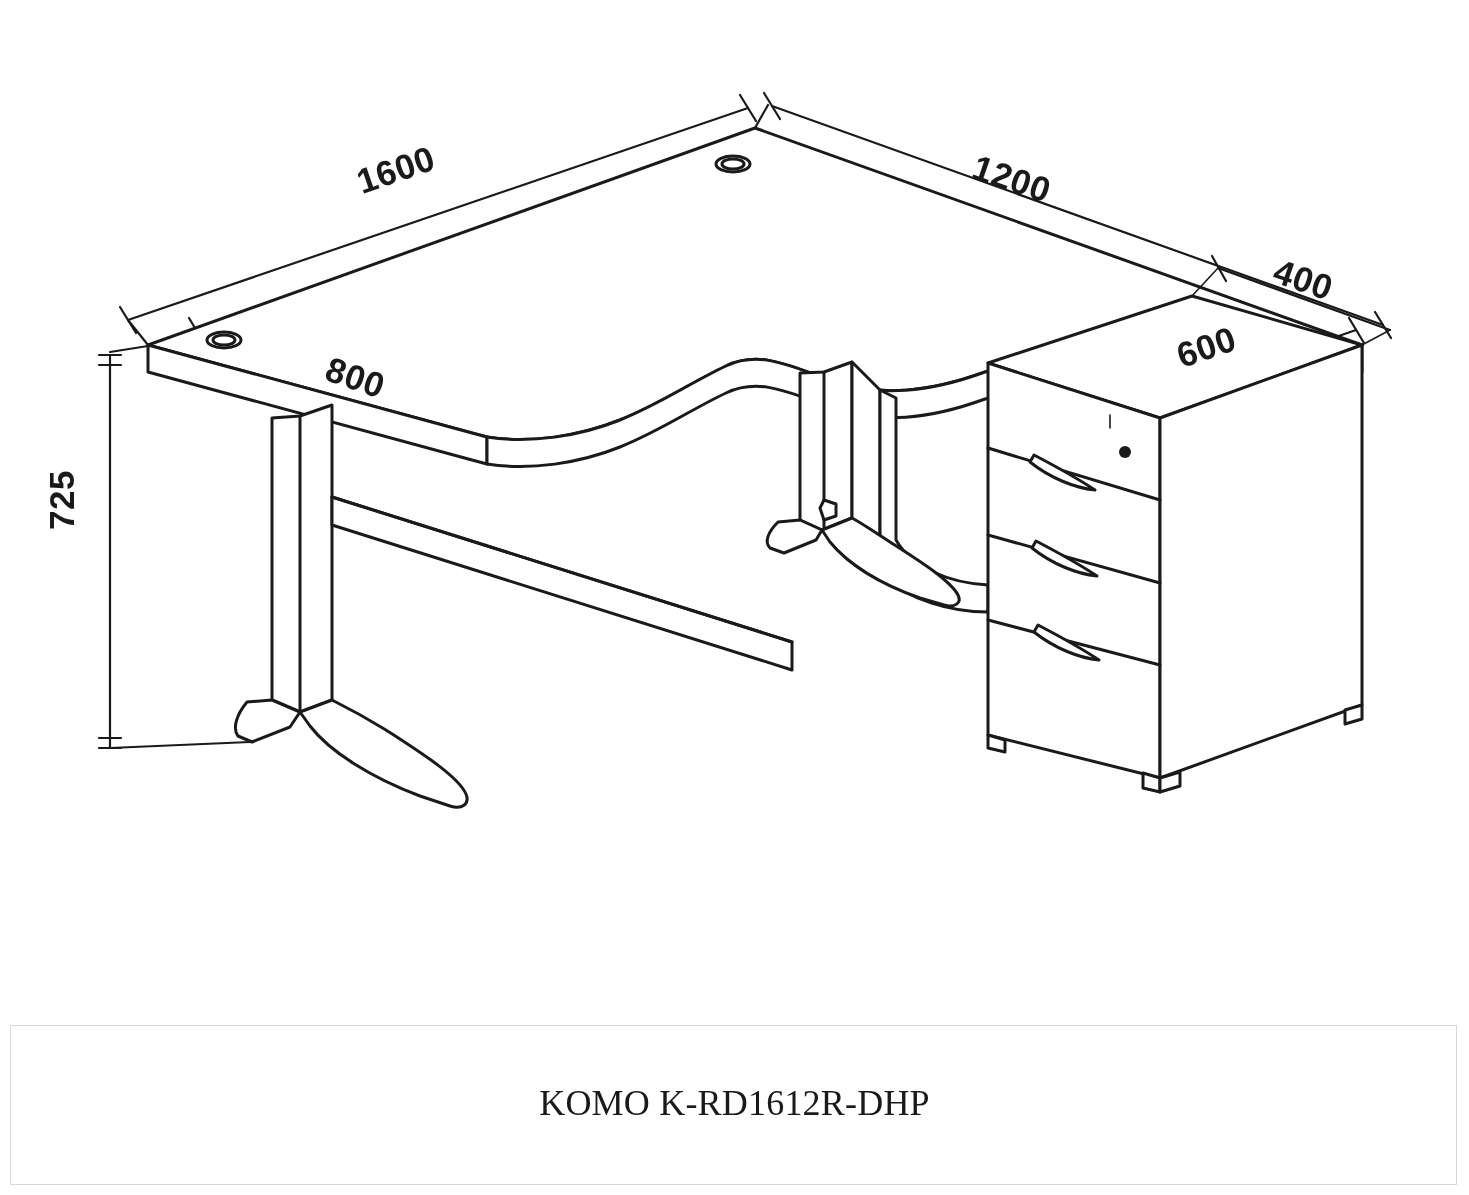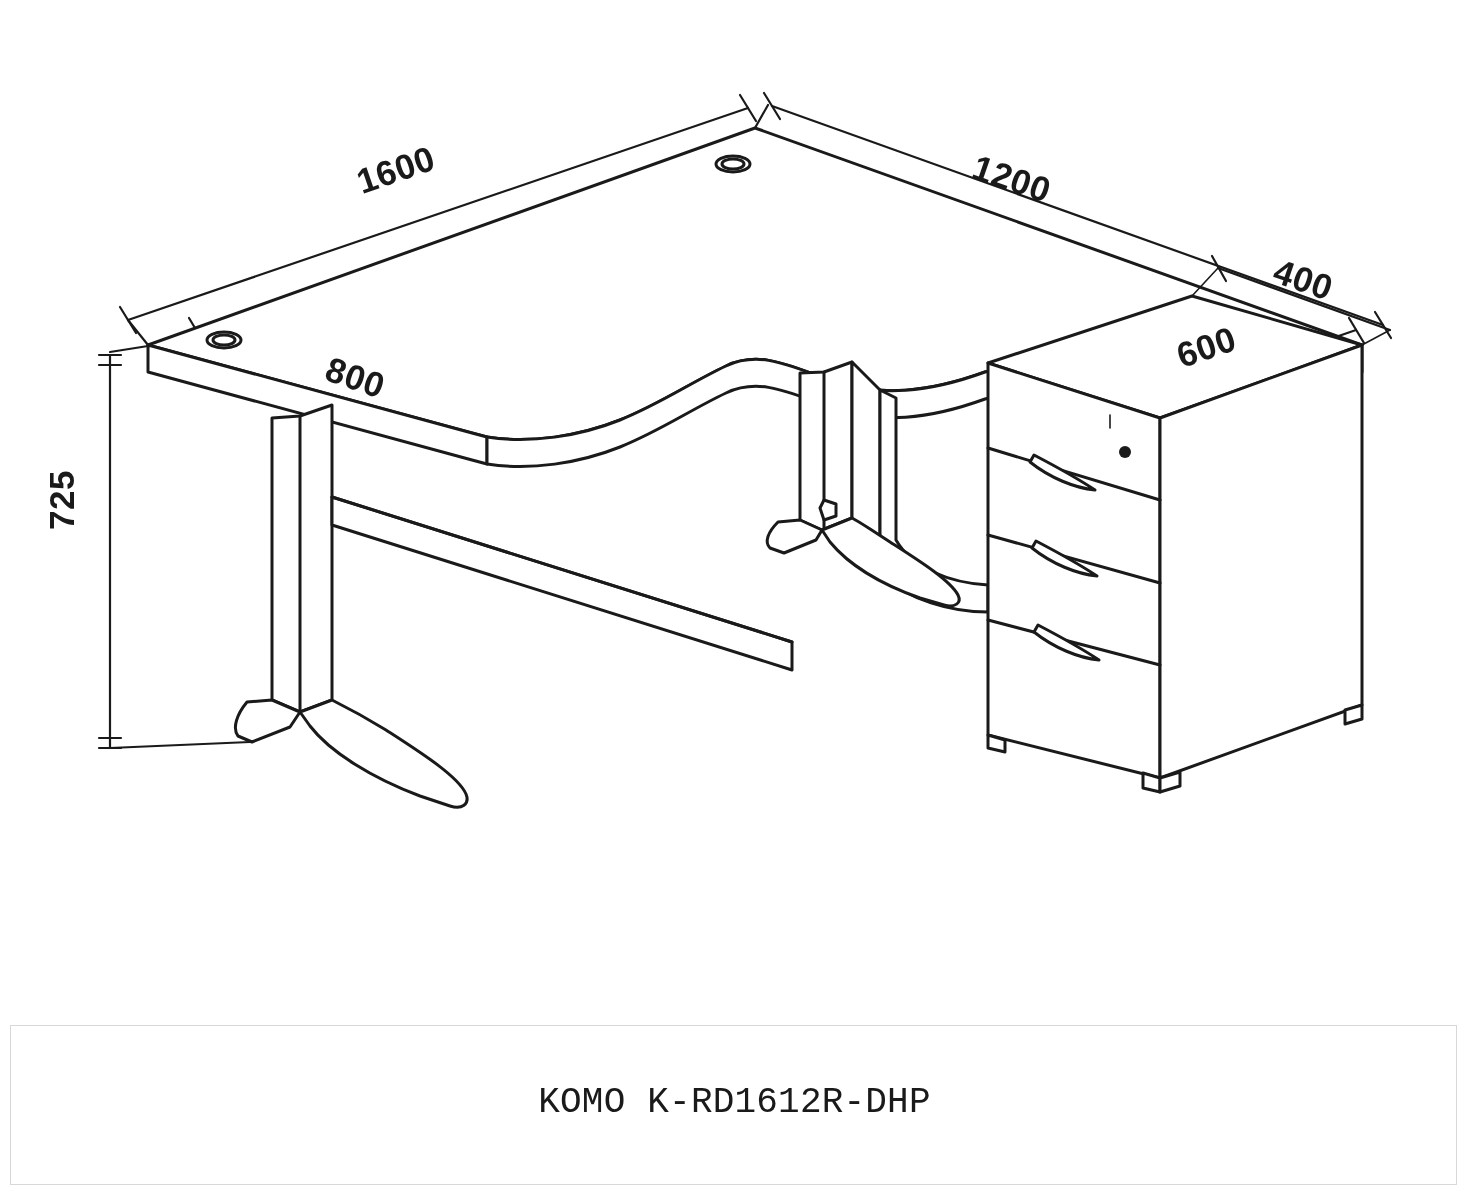--- a/index.html
+++ b/index.html
@@ -47,21 +47,21 @@
     border: 1px solid #d8d8d8;
     background: #ffffff;
     box-sizing: border-box;
   }
   .caption-text {
     position: absolute;
     left: 0;
     top: 1082px;
     width: 1469px;
     text-align: center;
-    font-family: Liberation Mono, monospace;
+    font-family: Liberation Serif, serif;
     font-size: 36px;
     font-weight: 400;
     color: #1a1a1a;
     letter-spacing: 0.2px;
   }
 </style>
 </head>
 <body>
 
 <div id="diagram-root">

